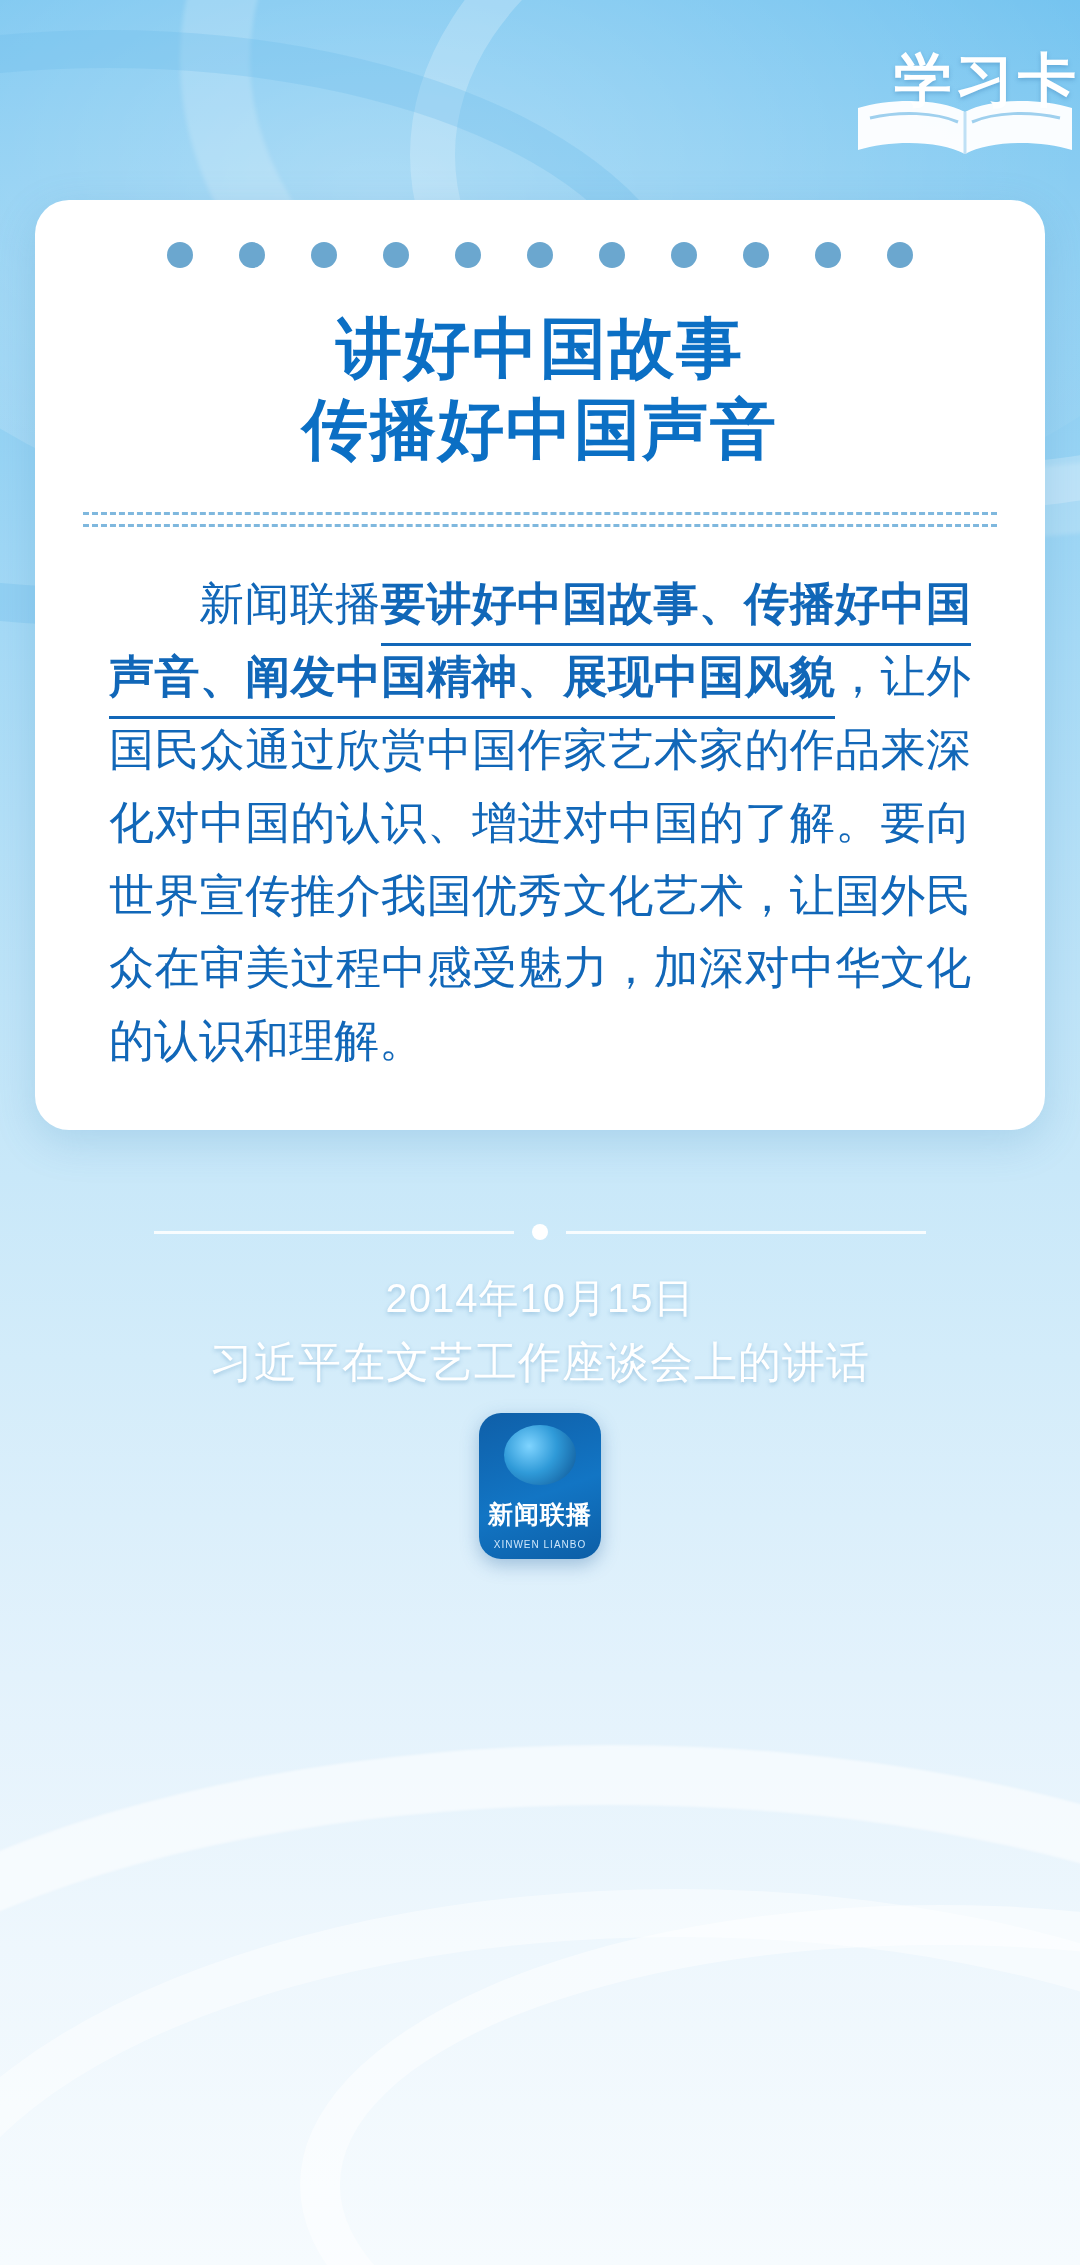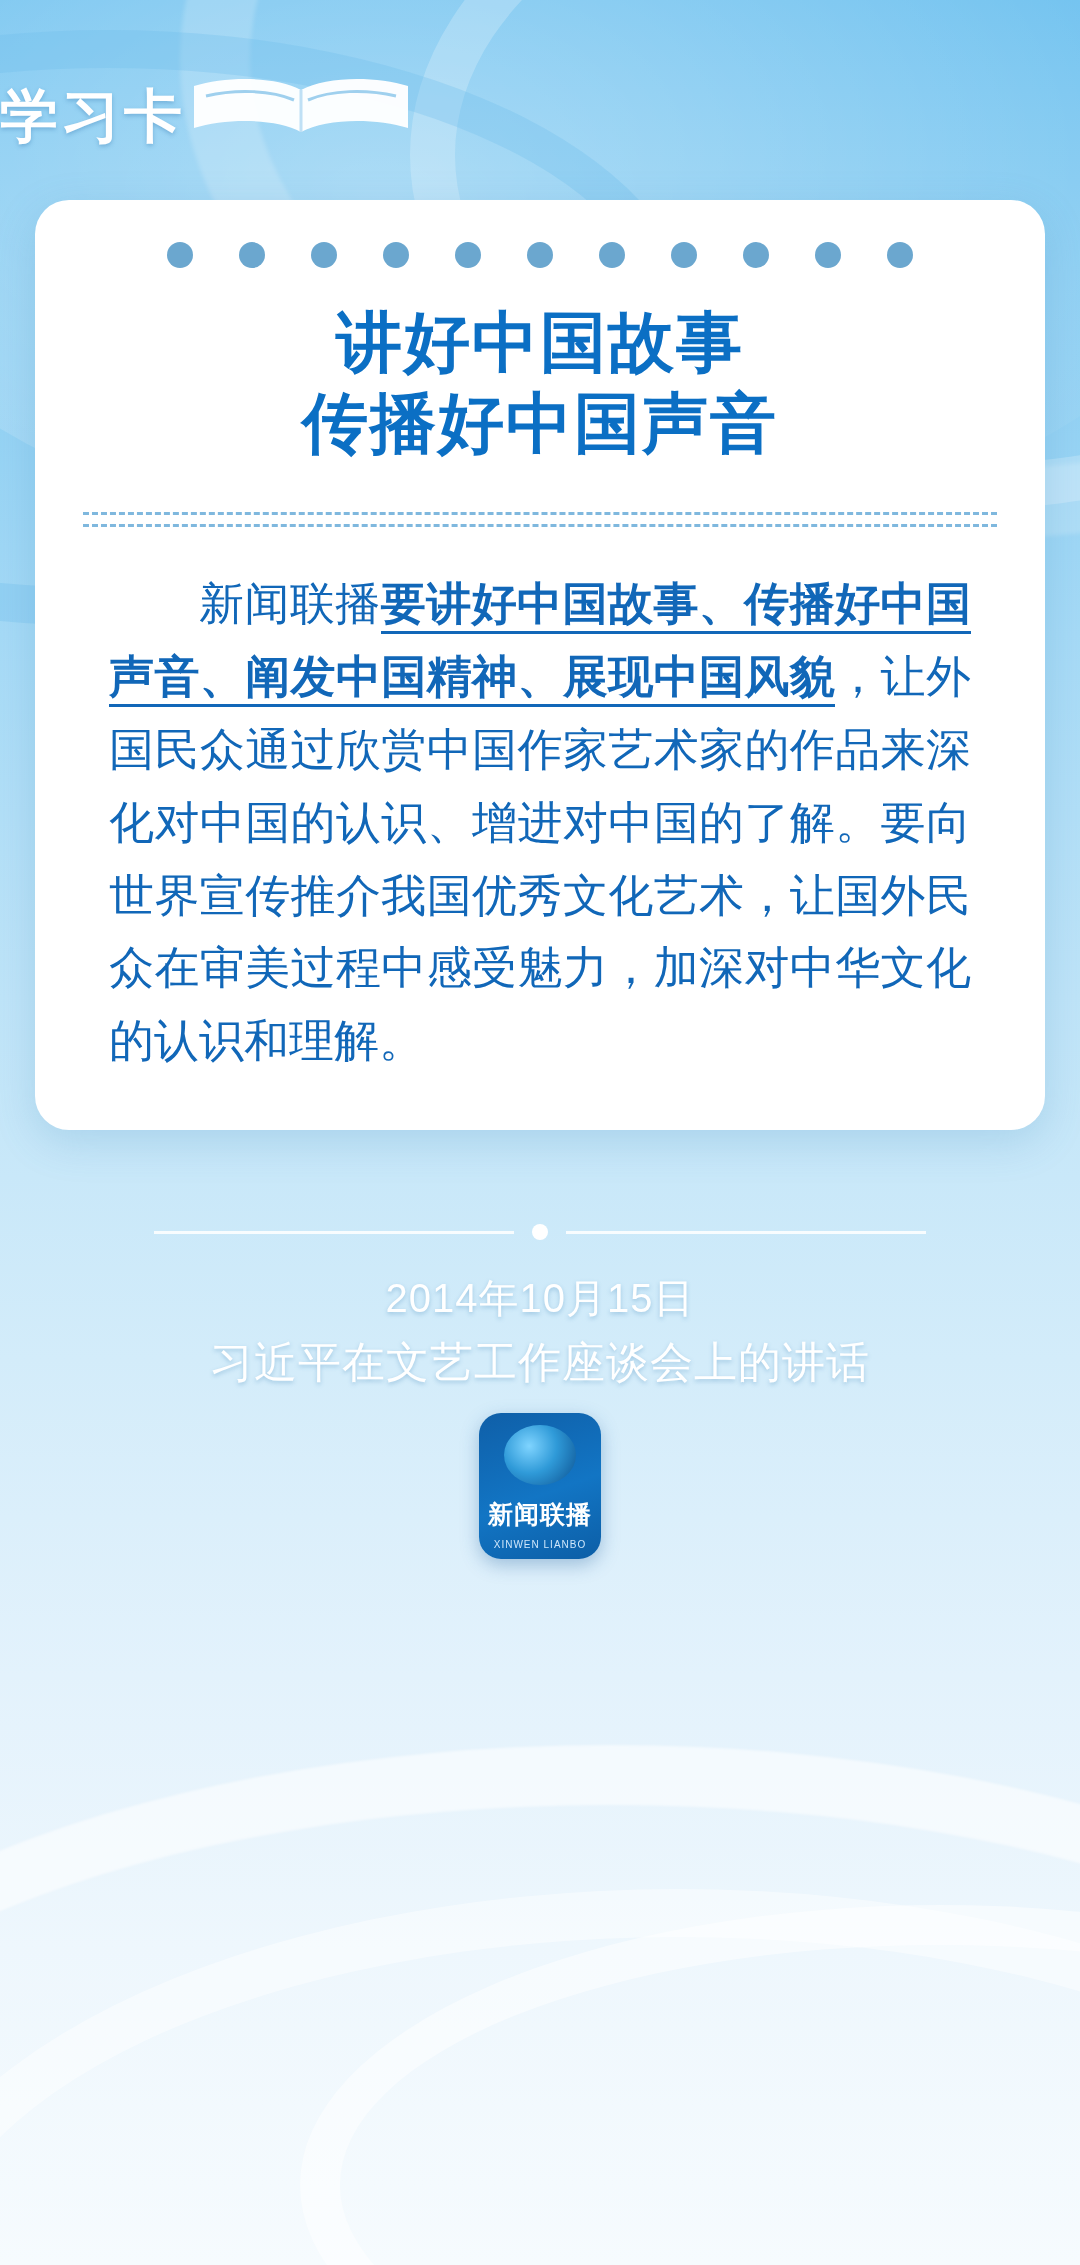--- a/index.html
+++ b/index.html
@@ -68,22 +68,22 @@
   }
 
   
   .header {
     position: absolute;
     top: 52px;
     left: 0;
     width: 100%;
     height: 130px;
     display: flex;
-    flex-direction: row;
-    align-items: center;
+    flex-direction: column;
+    align-items: flex-end;
     justify-content: flex-start;
   }
   .brand-text {
     font-family: "Liberation Serif", "DejaVu Serif", serif;
     font-weight: bold;
     font-size: 58px;
     color: #ffffff;
     letter-spacing: 4px;
     line-height: 1;
     text-shadow: 0 2px 4px rgba(40,110,170,0.35);
@@ -118,21 +118,21 @@
     height: 26px;
     border-radius: 50%;
     background: #6ba7cf;
   }
   .card-title {
     position: absolute;
     top: 108px;
     left: 0;
     width: 100%;
     text-align: center;
-    font-family: Liberation Mono, monospace;
+    font-family: Liberation Sans, sans-serif;
     font-weight: bold;
     font-size: 66px;
     line-height: 1.22;
     color: #0b6fc4;
     letter-spacing: 2px;
   }
   .divider {
     position: absolute;
     top: 312px;
     left: 48px;
@@ -151,21 +151,21 @@
     font-family: "Liberation Serif", "DejaVu Serif", serif;
     font-size: 45px;
     line-height: 1.62;
     color: #1167b8;
     text-align: justify;
     text-indent: 90px;
   }
   .body-text .u {
     font-weight: bold;
     border-bottom: 3px solid #1167b8;
-    padding-bottom: 2px;
+    padding-bottom: 14px;
   }
 
   
   .rule-wrap {
     position: absolute;
     top: 1222px;
     left: 0;
     width: 100%;
     height: 20px;
     display: flex;

